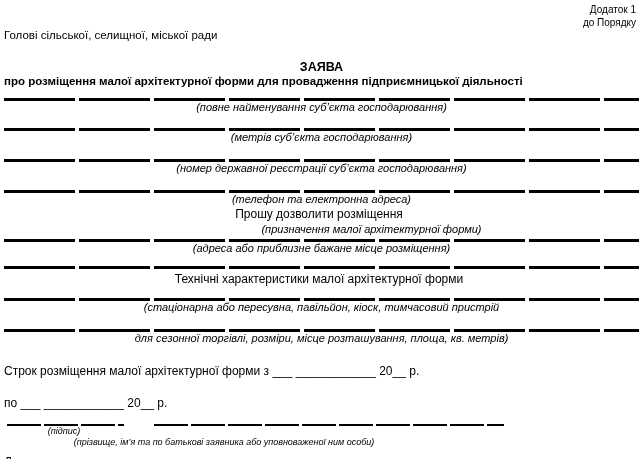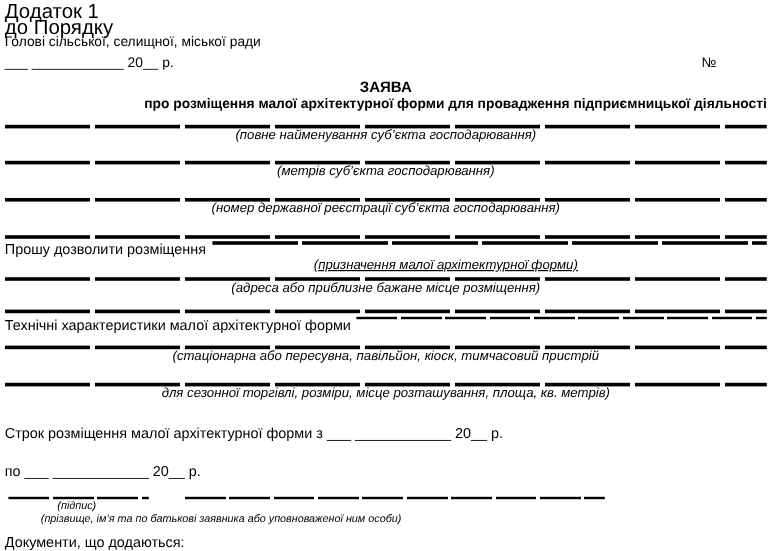--- a/index.html
+++ b/index.html
@@ -2,94 +2,91 @@
 <html><head>
 <meta charset="utf-8">
 <style>
   html,body { margin:0; padding:0; background:#ffffff; }
   body {
     width:644px; height:459px; overflow:hidden;
     color:#000; font-family:"Liberation Sans", sans-serif; font-size:12px;
   }
   .page { box-sizing:border-box; width:644px; height:459px; padding:3px 5px 2px 4px; }
 
-  .right-block { text-align:left; font-size:17px; line-height:13px; padding-right:3px; }
+  .right-block { text-align:right; font-size:10px; line-height:13px; padding-right:3px; }
   .addressee  { font-size:11.5px; margin-top:0; padding-right:3px; }
 
   .dateline { display:flex; justify-content:space-between; align-items:flex-end;
               margin-top:6px; font-size:11.5px; }
   .dateline .num { margin-right:42px; }
 
-  .title    { text-align:center; font-weight:bold; font-size:12.5px; margin-top:7px; }
-  .subtitle { text-align:right; font-weight:bold; font-size:11.5px; margin-top:1px; }
+  .title    { text-align:center; font-weight:bold; font-size:12.5px; margin-top:19px; }
+  .subtitle { text-align:left; font-weight:bold; font-size:11.5px; margin-top:1px; }
 
   
   .rule  { height:3px;
            background:repeating-linear-gradient(90deg,#000 0 71px, transparent 71px 75px); }
   
   .thin  { height:2px;
            background:repeating-linear-gradient(90deg,#000 0 34px, transparent 34px 37px); }
 
   .caption { text-align:center; font-style:italic; font-size:11px; line-height:11px; margin-top:1px; }
 
   .m-top11 { margin-top:11px; }
   .m-top15 { margin-top:15px; }
   .m-top16 { margin-top:16px; }
   .m-top12 { margin-top:12px; }
   .m-top10 { margin-top:10px; }
 
-  .inline-row { display:flex; align-items:flex-start; }
+  .inline-row { display:flex; align-items:center;flex-direction:column; }
   .inline-row .label { white-space:nowrap; padding-right:5px; line-height:14px; }
   .inline-row .fill  { flex:1; margin-bottom:2px; }
-  .request-caption { margin-left:100px;text-decoration:underline; }
+  .request-caption { margin-left:100px; }
 
   .term  { line-height:14px; margin-top:20px; }
   .term2 { line-height:14px; margin-top:18px; }
 
   .sig-row { display:flex; margin-top:14px; }
   .sig-left-line  { width:117px; margin-left:3px; }
   .sig-right-line { width:350px; margin-left:30px; }
   .sig-captions { display:flex; font-style:italic; font-size:9px; line-height:11px;flex-direction:column; }
   .sig-cap-left  { width:120px; text-align:center; }
-  .sig-cap-right { width:380px; margin-left:30px; }
+  .sig-cap-right { width:380px; margin-left:30px; text-align:center; }
 
   .docs-label { margin-top:7px; line-height:14px; }
   .docs-item  { line-height:14px; }
   .seal       { line-height:14px; }
 </style>
 </head>
 <body>
 
 <div class="page">
 
   <div class="right-block">
     <div>Додаток 1</div>
     <div>до Порядку</div>
   </div>
 
   <div class="addressee">Голові сільської, селищної, міської ради</div>
 
-  <div class="dateline">
-    <span>___ ____________ 20__ р.</span>
-    <span class="num">№</span>
-  </div>
 
   <div class="title">ЗАЯВА</div>
   <div class="subtitle">про розміщення малої архітектурної форми для провадження підприємницької діяльності</div>
 
   <div class="rule m-top11"></div>
   <div class="caption">(повне найменування суб’єкта господарювання)</div>
 
   <div class="rule m-top15"></div>
   <div class="caption">(метрів суб’єкта господарювання)</div>
 
   <div class="rule m-top16"></div>
   <div class="caption">(номер державної реєстрації суб’єкта господарювання)</div>
 
   <div class="rule m-top16"></div>
+  <div class="caption">(телефон та електронна адреса)</div>
 
   <div class="inline-row" style="margin-top:2px;">
     <span class="label">Прошу дозволити розміщення</span>
     <span class="fill rule"></span>
   </div>
   <div class="caption request-caption">(призначення малої архітектурної форми)</div>
 
   <div class="rule" style="margin-top:4px;"></div>
   <div class="caption">(адреса або приблизне бажане місце розміщення)</div>
 

